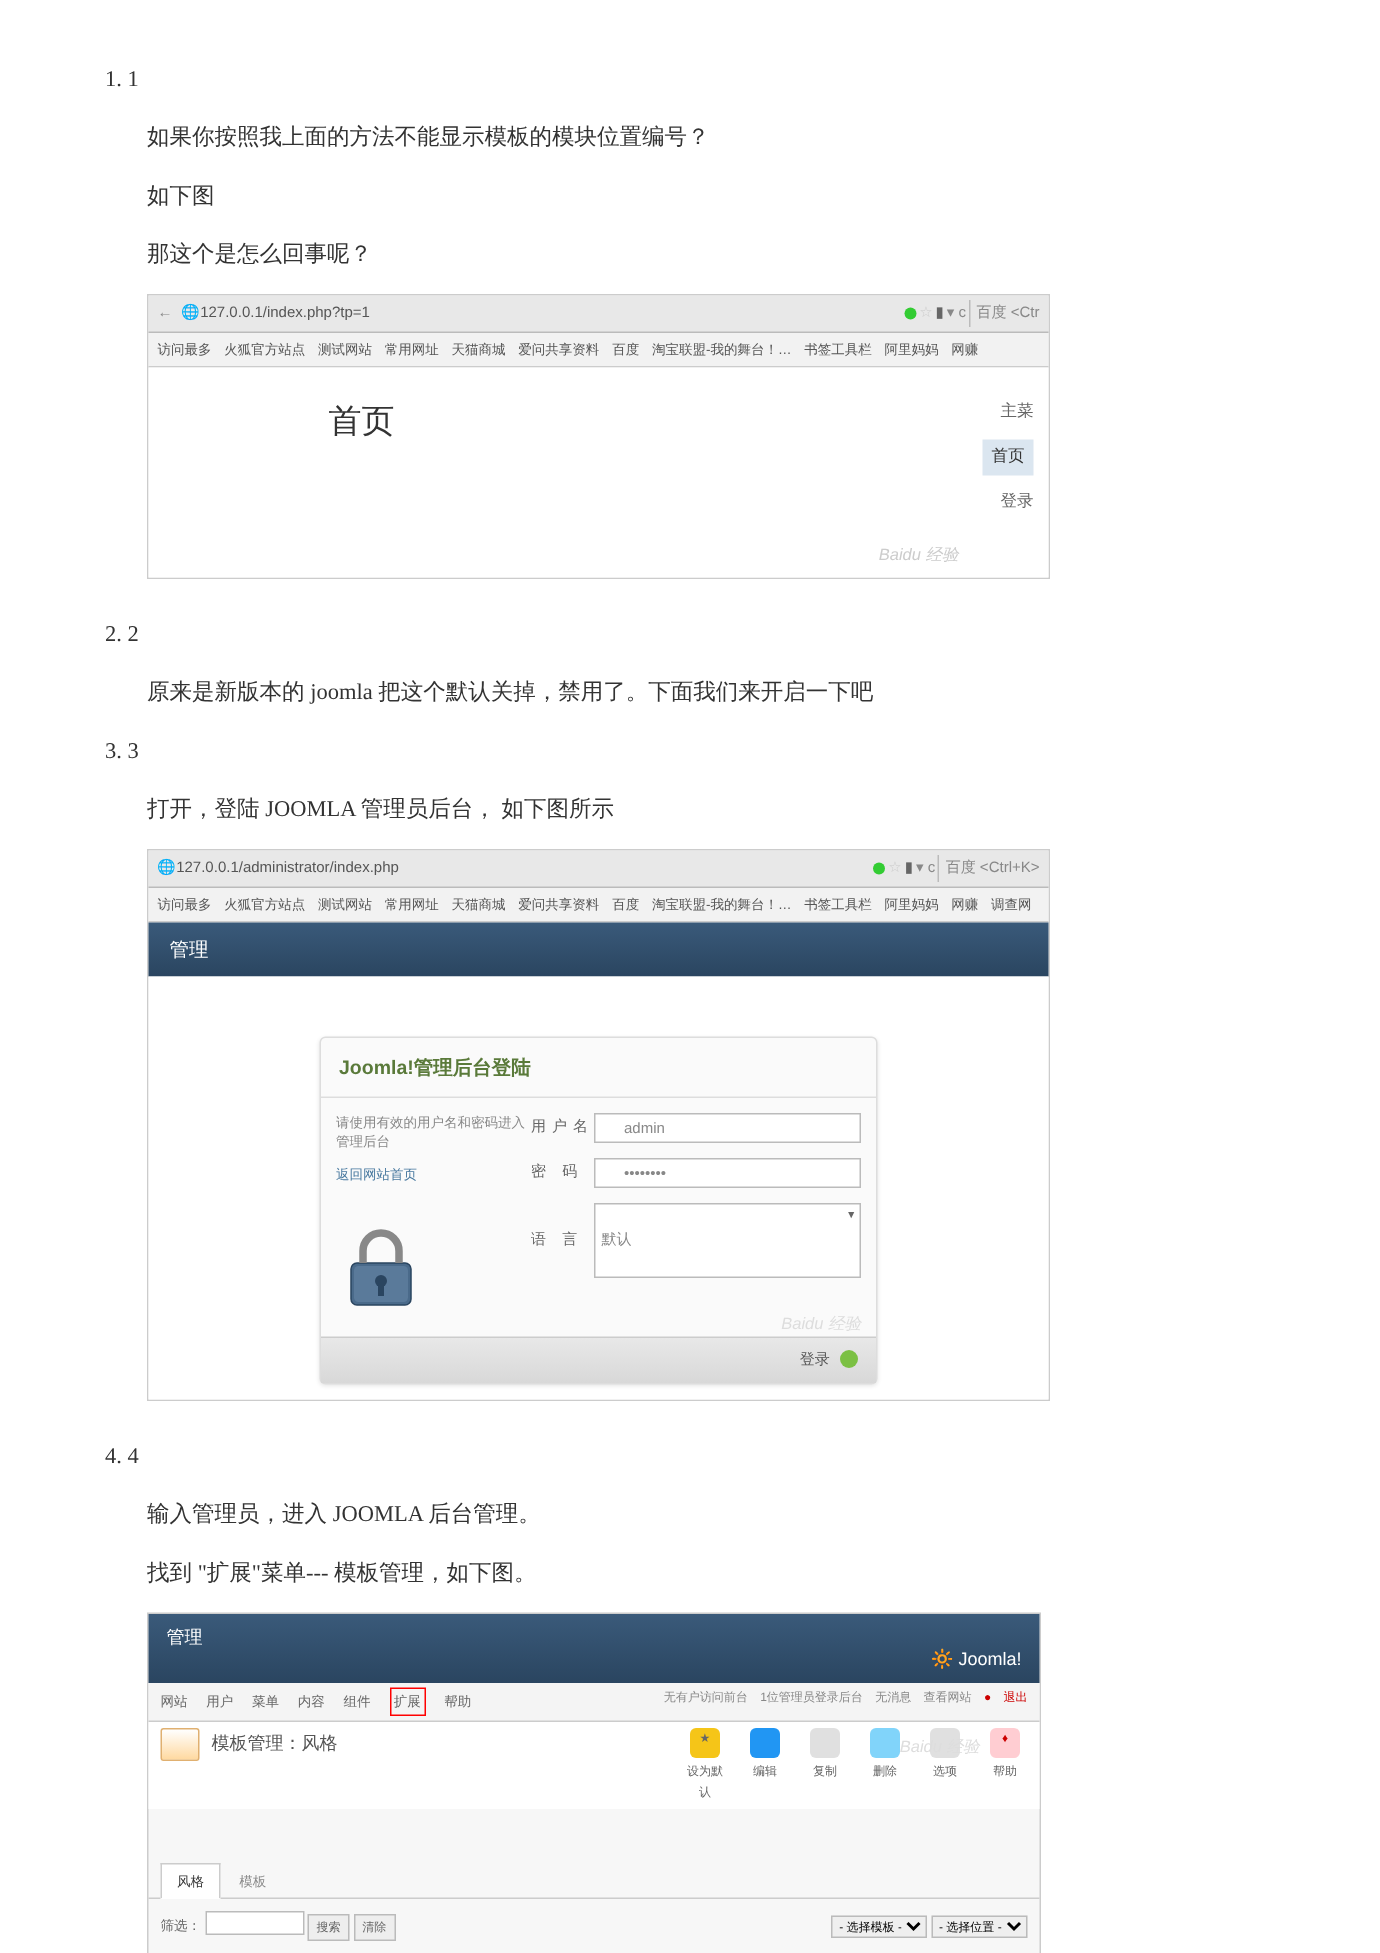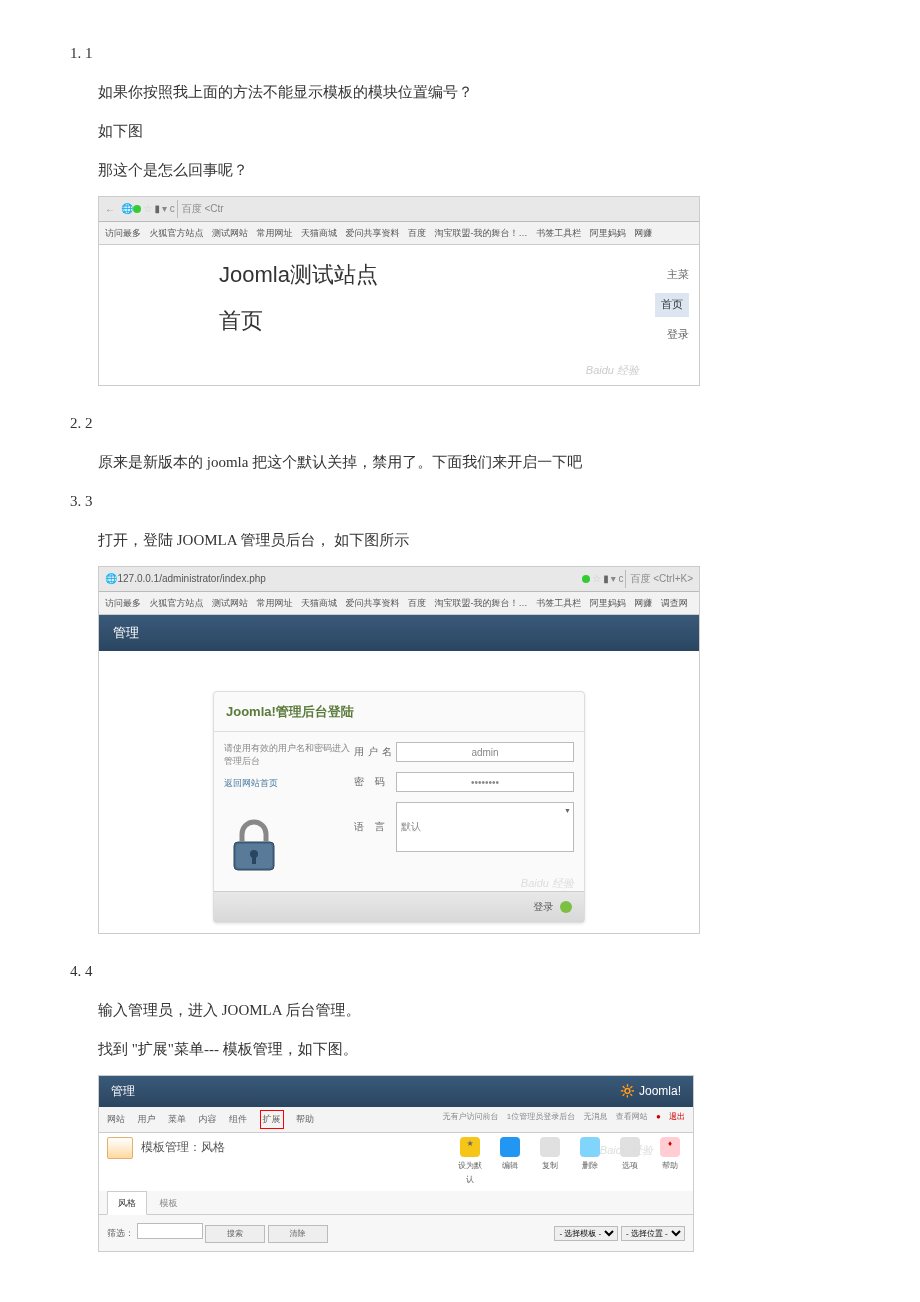--- a/index.html
+++ b/index.html
@@ -81,37 +81,37 @@
     }
     .login-content { display: flex; padding: 10px; }
     .login-left { width: 130px; font-size: 9px; color: #888; }
     .login-left .hint { margin-bottom: 8px; line-height: 1.4; }
     .login-left .link { color: #4a7aa0; margin-bottom: 24px; }
     .lock-icon { margin-top: 8px; }
     .lock-svg { width: 60px; height: 60px; }
     .login-form { flex: 1; font-size: 10px; }
     .form-row { display: flex; align-items: center; margin-bottom: 10px; }
     .form-label { width: 42px; color: #666; letter-spacing: 4px; }
-    .form-input { flex: 1; height: 16px; border: 1px solid #bbb; background: #fff; padding: 1px 19px; font-size: 10px; color: #888; text-align: center; }
+    .form-input { flex: 1; height: 16px; border: 1px solid #bbb; background: #fff; padding: 1px 19px; font-size: 10px; color: #888; }
     .form-select { flex: 1; height: 18px; border: 1px solid #bbb; background: #fff; font-size: 10px; position: relative; padding: 15px 4px; color: #888; }
     .form-select::after { content: "▼"; position: absolute; right: 2px; top: 2px; font-size: 7px; color: #666; }
     .login-btn-row { text-align: right; padding: 6px 12px; background: linear-gradient(#e8e8e8,#d8d8d8); border-top: 1px solid #ccc; font-size: 10px; color: #555; }
     .login-btn-row .circ { display: inline-block; width: 12px; height: 12px; border-radius: 50%; background: #7bc043; vertical-align: middle; margin-left: 4px; }
     
     .ss3 { width: 594px; font-size: 9px; color: #555; }
     .ss3-header {
       background: linear-gradient(#3a5a7a, #2a4560);
       color: #fff;
       padding: 5px 12px;
       font-size: 12px;
       display: flex;
       justify-content: space-between;
       font-family: "Microsoft YaHei", sans-serif;
     }
-    .ss3-header .logo { color: #fff; }
+    .ss3-header .logo { color: #fff; margin-top: 15px; }
     .ss3-menu {
       background: #f4f4f4;
       border-bottom: 1px solid #ccc;
       padding: 3px 8px;
       font-size: 9px;
       color: #666;
       display: flex;
       justify-content: space-between;
     }
     .ss3-menu .left span { margin-right: 10px; }
@@ -131,41 +131,42 @@
       border: 1px solid #aaa;
       box-shadow: 1px 1px 3px rgba(0,0,0,0.2);
       font-size: 8px;
     }
     .dropdown-pop div { padding: 2px 4px; border-bottom: 1px solid #eee; color: #555; }
     .dropdown-pop .hl { border: 1px solid red; position: relative; margin: -1px; }
     .ss3-right { display: flex; gap: 10px; }
     .tool-btn { text-align: center; font-size: 8px; color: #666; width: 30px; }
     .tool-btn .ico { width: 20px; height: 20px; border-radius: 4px; margin: 0 auto 2px; }
     .tabs { border-bottom: 1px solid #ccc; padding: 0 8px; font-size: 9px; color: #888; }
-    .tabs span { display: inline-block; padding: 3px 10px; }
+    .tabs span { display: inline-block; padding: 3px 10px; margin-top: 36px; }
     .tabs .active { border: 1px solid #ccc; border-bottom: 1px solid #fff; background: #fff; color: #333; margin-bottom: -1px; }
     .filter-row { display: flex; justify-content: space-between; padding: 8px; font-size: 9px; color: #666; align-items: center; }
     .filter-row input { width: 60px; height: 12px; border: 1px solid #bbb; }
-    .filter-row .btn { border: 1px solid #bbb; background: #eee; padding: 1px 21px; font-size: 8px; display: inline-block; }
+    .filter-row .btn { border: 1px solid #bbb; background: #eee; padding: 1px 5px; font-size: 8px; display: inline-block; }
     .filter-row select { font-size: 8px; border: 1px solid #bbb; height: 15px; }
     .wm3 { position: absolute; right: 40px; bottom: 30px; color: #ddd; font-size: 11px; font-style: italic; }
     .red-box { border: 1px solid red; display: inline-block; padding: 0 2px; }
   </style>
 </head>
 <body>
 
 <div class="step-num">1. 1</div>
 <div class="step-text">如果你按照我上面的方法不能显示模板的模块位置编号？</div>
 <div class="step-text">如下图</div>
 <div class="step-text">那这个是怎么回事呢？</div>
 
 <div class="screenshot ss1">
   <div class="addr-bar">
     <span class="back">←</span>
     <span>🌐 </span>
+    <span class="url">127.0.0.1/index.php?tp=1</span>
     <span class="icons">
       <span class="dot" style="background:#3c3"></span>
       <span style="color:#ccc">☆</span>
       <span style="color:#666">▮</span>
       <span style="color:#888">▾ c</span>
       <span style="border-left:1px solid #bbb;padding-left:4px;color:#888">百度 &lt;Ctr</span>
     </span>
   </div>
   <div class="bookmarks">
     <span>访问最多</span>
@@ -174,21 +175,20 @@
     <span>常用网址</span>
     <span>天猫商城</span>
     <span>爱问共享资料</span>
     <span>百度</span>
     <span>淘宝联盟-我的舞台！…</span>
     <span>书签工具栏</span>
     <span>阿里妈妈</span>
     <span>网赚</span>
   </div>
   <div class="ss1-body">
-    <div class="site-title">Joomla测试站点</div>
     <div class="page-title">首页</div>
     <div class="side-menu">
       <div>主菜</div>
       <div class="active">首页</div>
       <div>登录</div>
     </div>
     <div class="watermark">Baidu 经验</div>
   </div>
 </div>
 

